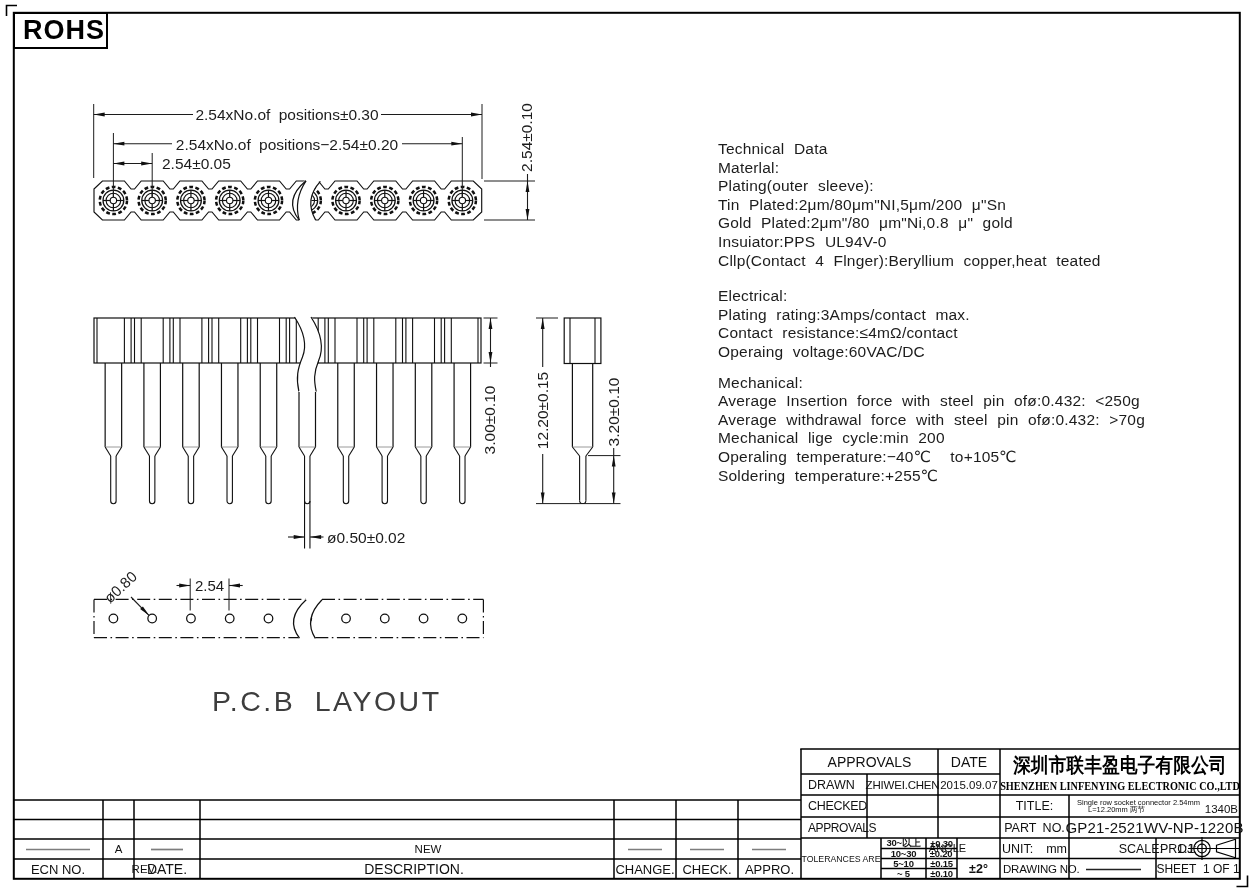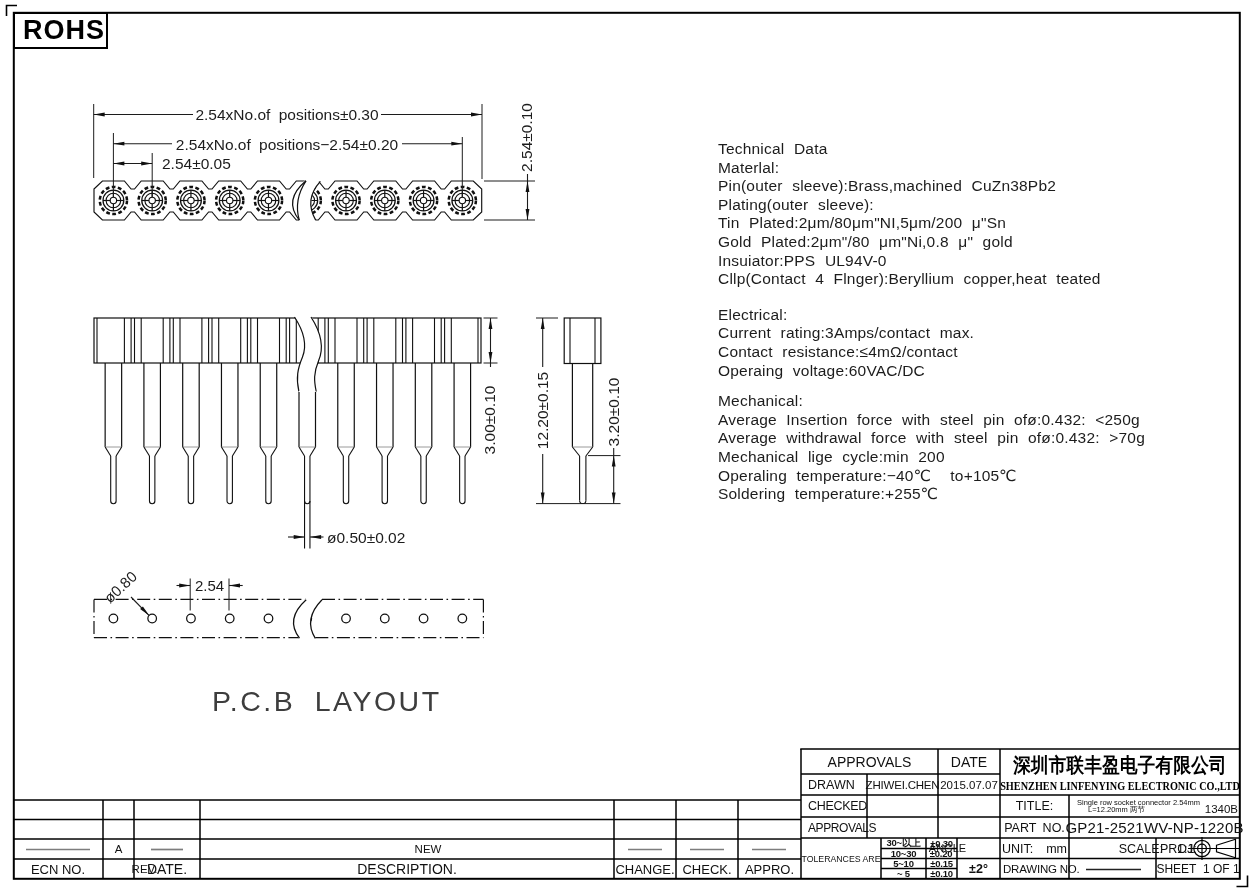--- a/index.html
+++ b/index.html
@@ -402,60 +402,59 @@
   </svg>
 
   <div class="rohs">
       <span data-bind="rohs_label">ROHS</span>
     </div>
 
   <div class="tech">
     <div>
       <div data-bind="tech.material.0">Technical Data</div>
       <div data-bind="tech.material.1">Materlal:</div>
-      <div data-bind="tech.material.2">Pin(outer sleeve):Brass,machined CuZn38Pb2</div>
       <div data-bind="tech.material.3">Plating(outer sleeve):</div>
       <div data-bind="tech.material.4">Tin Plated:2μm/80μm"NI,5μm/200 μ"Sn</div>
       <div data-bind="tech.material.5">Gold Plated:2μm"/80 μm"Ni,0.8 μ" gold</div>
       <div data-bind="tech.material.6">Insuiator:PPS UL94V-0</div>
       <div data-bind="tech.material.7">Cllp(Contact 4 Flnger):Beryllium copper,heat teated</div>
     </div>
     <div class="sp1"></div>
     <div>
       <div data-bind="tech.electrical.0">Electrical:</div>
-      <div data-bind="tech.electrical.1">Current rating:3Amps/contact max.</div>
+      <div data-bind="tech.electrical.1">Plating rating:3Amps/contact max.</div>
       <div data-bind="tech.electrical.2">Contact resistance:≤4mΩ/contact</div>
       <div data-bind="tech.electrical.4">Operaing voltage:60VAC/DC</div>
     </div>
     <div class="sp2"></div>
     <div>
       <div data-bind="tech.mechanical.0">Mechanical:</div>
       <div data-bind="tech.mechanical.1">Average Insertion force with steel pin ofø:0.432: &lt;250g</div>
       <div data-bind="tech.mechanical.2">Average withdrawal force with steel pin ofø:0.432: &gt;70g</div>
       <div data-bind="tech.mechanical.3">Mechanical lige cycle:min 200</div>
       <div data-bind="tech.mechanical.4">Operaling temperature:−40℃  to+105℃</div>
       <div data-bind="tech.mechanical.5">Soldering temperature:+255℃</div>
     </div>
   </div>
 
   <div class="cell tb" style="left:13px;top:859px;width:90px;height:20px;text-align:center;" data-bind="revision_table.headers.0">ECN NO.</div>
   <div class="cell tb" style="left:103px;top:859px;width:31px;height:20px;font-size:11.5px;padding-left:26px;" data-bind="revision_table.headers.1">REV.</div>
   <div class="cell tb" style="left:134px;top:859px;width:66px;height:20px;font-size:14px;" data-bind="revision_table.headers.2">DATE.</div>
-  <div class="cell tb" style="left:200px;top:859px;width:414px;height:20px;font-size:14px;" data-bind="revision_table.headers.3">DESCRIPTION.</div>
+  <div class="cell tb" style="left:200px;top:859px;width:414px;height:20px;font-size:14px;padding-left:7px;" data-bind="revision_table.headers.3">DESCRIPTION.</div>
   <div class="cell tb" style="left:614px;top:859px;width:62px;height:20px;" data-bind="revision_table.headers.4">CHANGE.</div>
   <div class="cell tb" style="left:676px;top:859px;width:62px;height:20px;" data-bind="revision_table.headers.5">CHECK.</div>
   <div class="cell tb" style="left:738px;top:859px;width:63px;height:20px;" data-bind="revision_table.headers.6">APPRO.</div>
   <div class="cell" style="left:103px;top:839px;width:31px;height:20px;font-size:11.5px;" data-bind="revision_table.row.rev">A</div>
   <div class="cell" style="left:200px;top:839px;width:414px;height:20px;font-size:11.5px;padding-left:21px;" data-bind="revision_table.row.description">NEW</div>
 
   <div class="cell" style="left:801px;top:749px;width:137px;height:25px;font-size:14px;" data-bind="title_block.approvals_header">APPROVALS</div>
   <div class="cell" style="left:938px;top:749px;width:62px;height:25px;font-size:14px;" data-bind="title_block.date_header">DATE</div>
   <div class="cell left" style="left:808px;top:774px;width:59px;height:21px;font-size:12.5px;" data-bind="title_block.drawn_label">DRAWN</div>
   <div class="cell" style="left:867px;top:774px;width:71px;height:21px;font-size:11.5px;letter-spacing:-0.2px;text-align:center;" data-bind="title_block.drawn_by">ZHIWEI.CHEN</div>
-  <div class="cell" style="left:938px;top:774px;width:62px;height:21px;font-size:11.5px;" data-bind="title_block.drawn_date">2015.07.07</div>
+  <div class="cell" style="left:938px;top:774px;width:62px;height:21px;font-size:11.5px;" data-bind="title_block.drawn_date">2015.09.07</div>
   <div class="cell left" style="left:808px;top:795px;width:59px;height:22px;font-size:12.5px;letter-spacing:-0.3px;" data-bind="title_block.checked_label">CHECKED</div>
   <div class="cell left" style="left:808px;top:817px;width:59px;height:21px;font-size:12px;letter-spacing:-0.4px;" data-bind="title_block.approvals_label">APPROVALS</div>
   <div class="cell" style="left:801px;top:838px;width:80px;height:41px;font-size:9.5px;transform:scale(0.92,1);" data-bind="title_block.tolerances_label">TOLERANCES ARE</div>
   <div class="cell tol" style="left:881px;top:838px;width:45px;height:10.5px;" data-bind="title_block.tolerances.0.0">30~以上</div>
   <div class="cell tol" style="left:926px;top:838px;width:31px;height:10.5px;" data-bind="title_block.tolerances.0.1">±0.30</div>
   <div class="cell tol" style="left:881px;top:848.5px;width:45px;height:10px;" data-bind="title_block.tolerances.1.0">10~30</div>
   <div class="cell tol" style="left:926px;top:848.5px;width:30px;height:10px;" data-bind="title_block.tolerances.1.1">±0.20</div>
   <div class="cell tol" style="left:881px;top:858.5px;width:45px;height:10px;" data-bind="title_block.tolerances.2.0">5~10</div>
   <div class="cell tol" style="left:926px;top:858.5px;width:31px;height:10px;" data-bind="title_block.tolerances.2.1">±0.15</div>
   <div class="cell tol" style="left:881px;top:868.5px;width:45px;height:10.5px;" data-bind="title_block.tolerances.3.0">~ 5</div>

